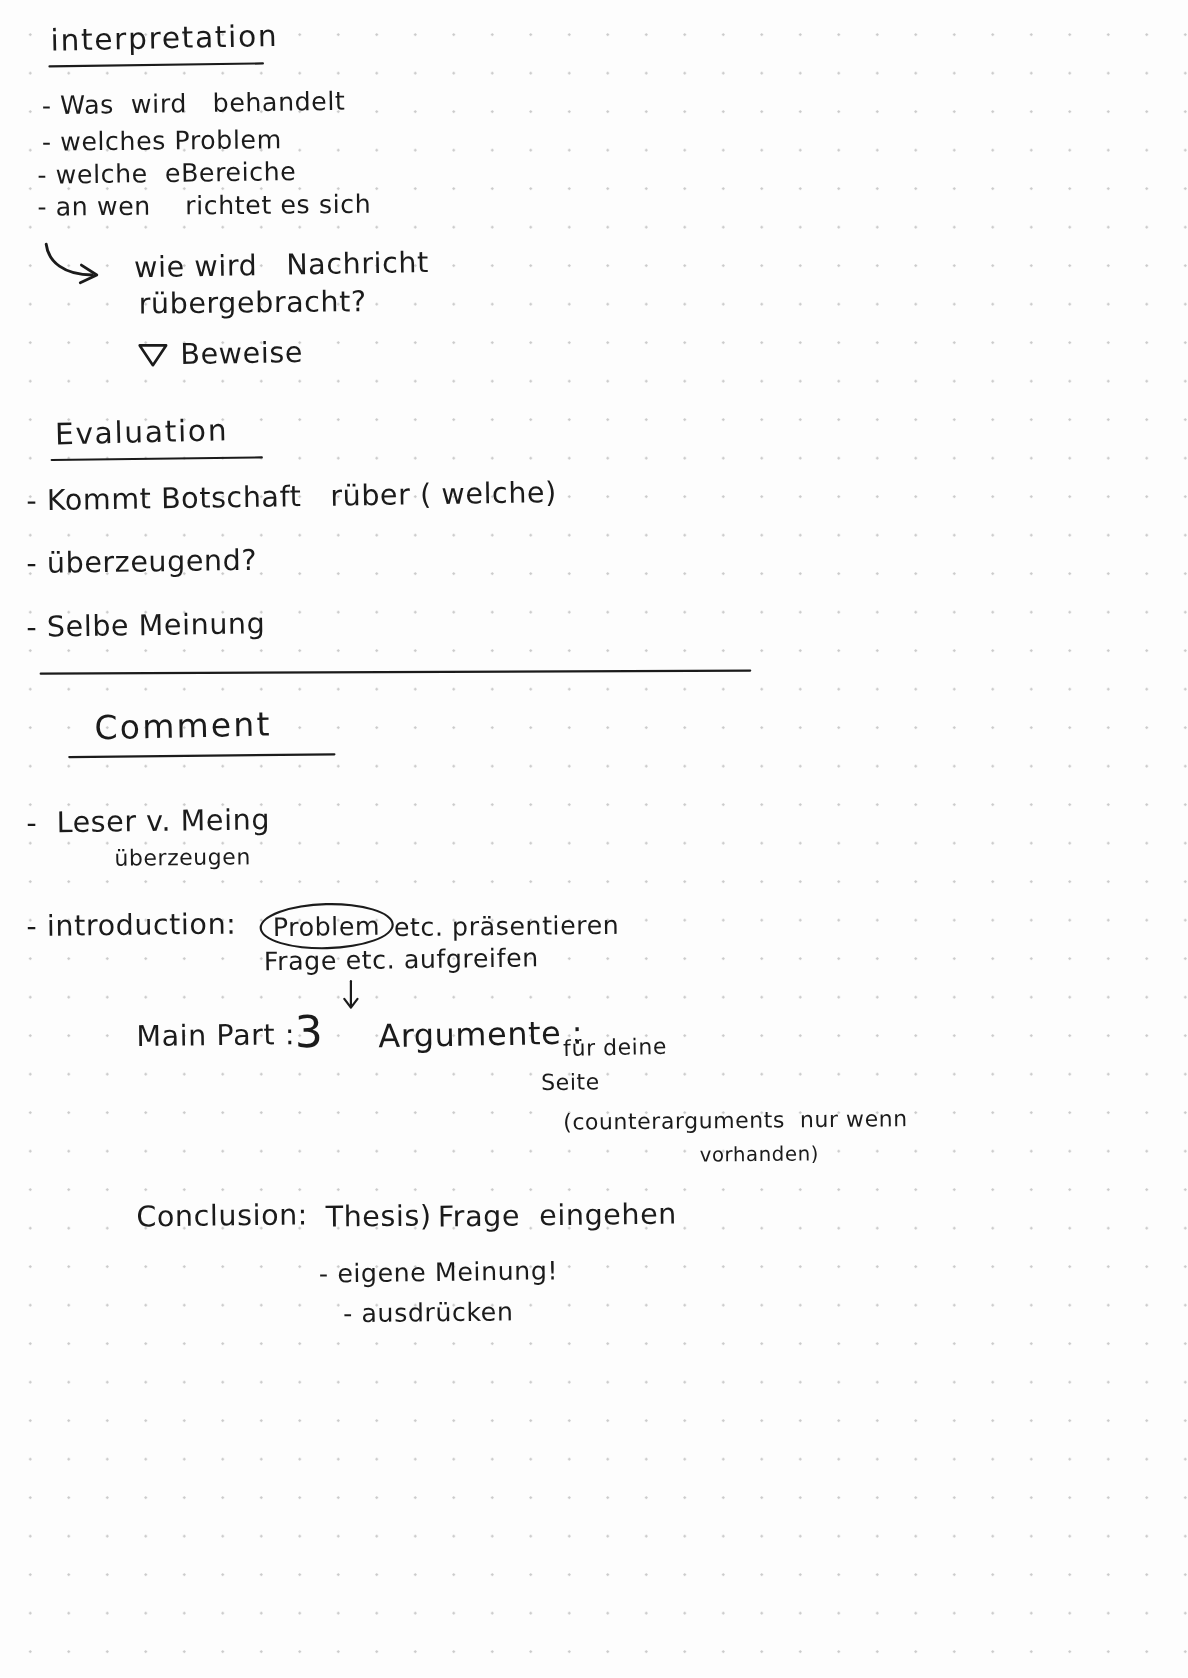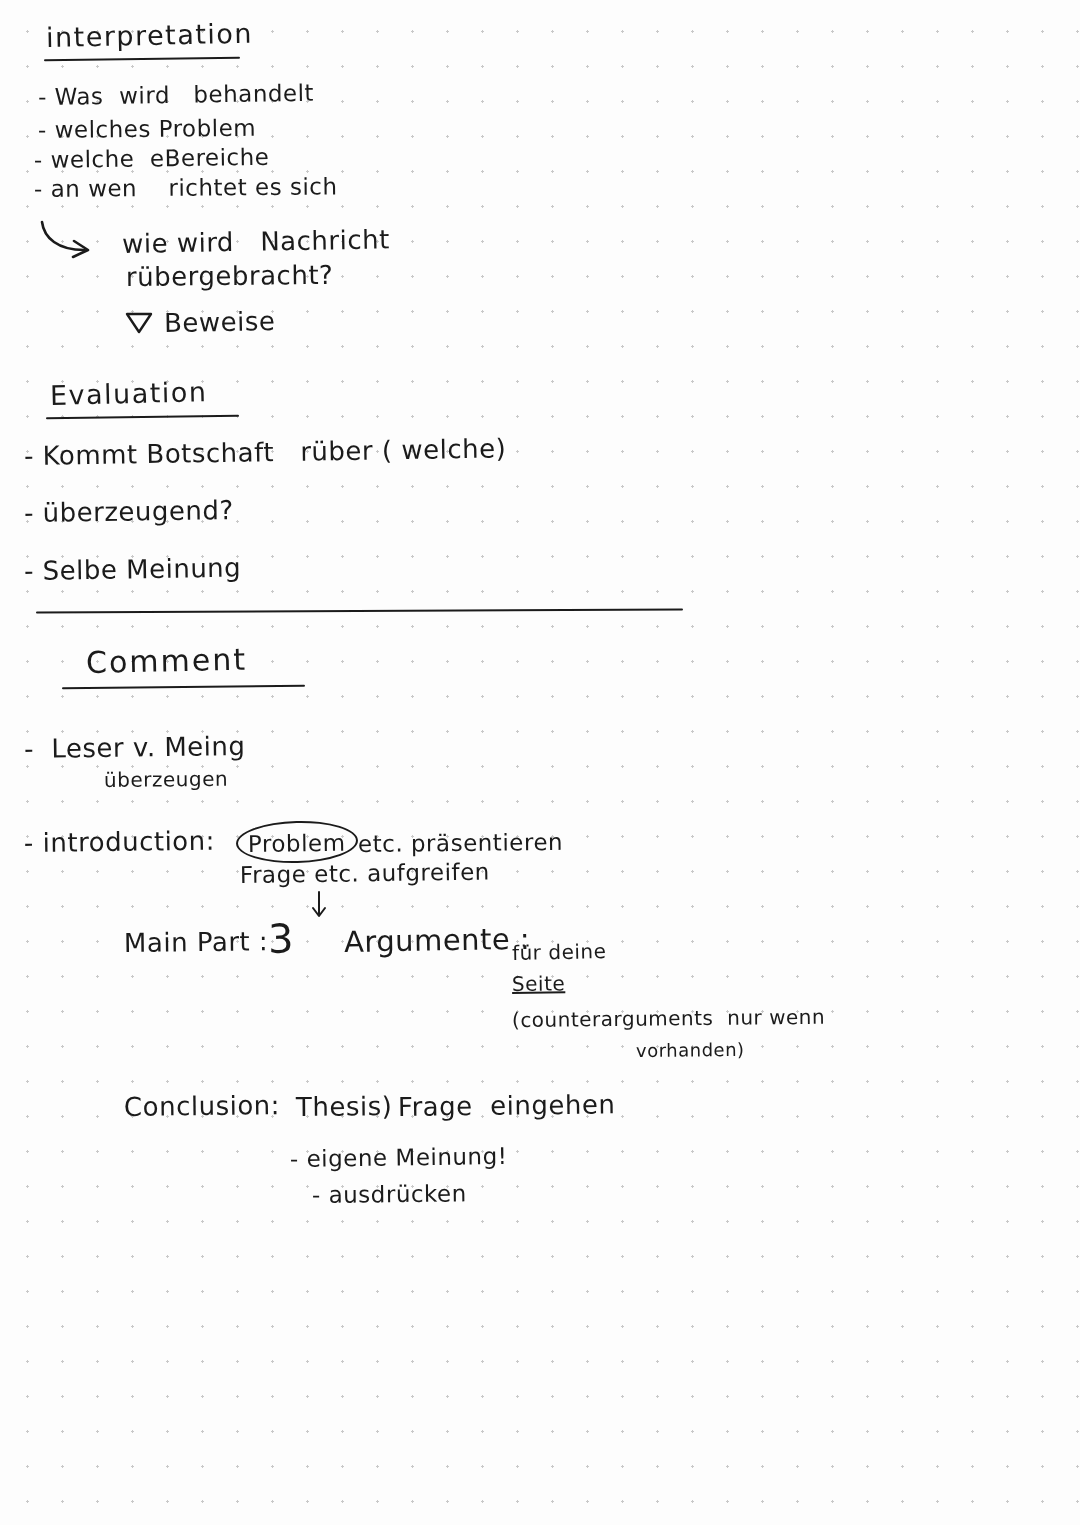--- a/index.html
+++ b/index.html
@@ -136,21 +136,21 @@
   <svg class="ink" style="left:308px; top:890px;" width="22" height="30" viewBox="0 0 22 30">
     <path d="M11 2 L 11 24" stroke-width="2"></path>
     <path d="M5 18 L 11 26 L 17 18" stroke-width="2"></path>
   </svg>
 
   <div class="hw big-line" style="left:124px; top:928px; transform:rotate(-0.7deg);">Main Part :</div>
   <div class="hw" style="left:268px; top:916px; font-size:40px; transform:rotate(-1deg);">3</div>
   <div class="hw" style="left:344px; top:925px; font-size:29px; transform:rotate(-1deg);">Argumente :</div>
 
   <div class="hw small-line" style="left:512px; top:941px; transform:rotate(-1.2deg);">für deine</div>
-  <div class="hw small-line" style="left:512px; top:972px; transform:rotate(-0.8deg);text-decoration:underline;">Seite</div>
+  <div class="hw small-line" style="left:492px; top:972px; transform:rotate(-0.8deg);">Seite</div>
   <div class="hw small-line" style="left:512px; top:1008px; transform:rotate(-0.6deg);">(counterarguments  nur wenn</div>
   <div class="hw tiny-line" style="left:636px; top:1040px; transform:rotate(-0.6deg);">vorhanden)</div>
 
   <div class="hw big-line" style="left:124px; top:1092px; transform:rotate(-0.7deg);">Conclusion:</div>
   <div class="hw big-line" style="left:296px; top:1092px; transform:rotate(-0.5deg);">Thesis)</div>
   <div class="hw big-line" style="left:398px; top:1092px; transform:rotate(-0.7deg);">Frage  eingehen</div>
 
   <div class="hw body-line" style="left:290px; top:1146px; transform:rotate(-0.8deg);">- eigene Meinung!</div>
   <div class="hw body-line" style="left:312px; top:1182px; transform:rotate(-0.6deg);">- ausdrücken</div>
 

